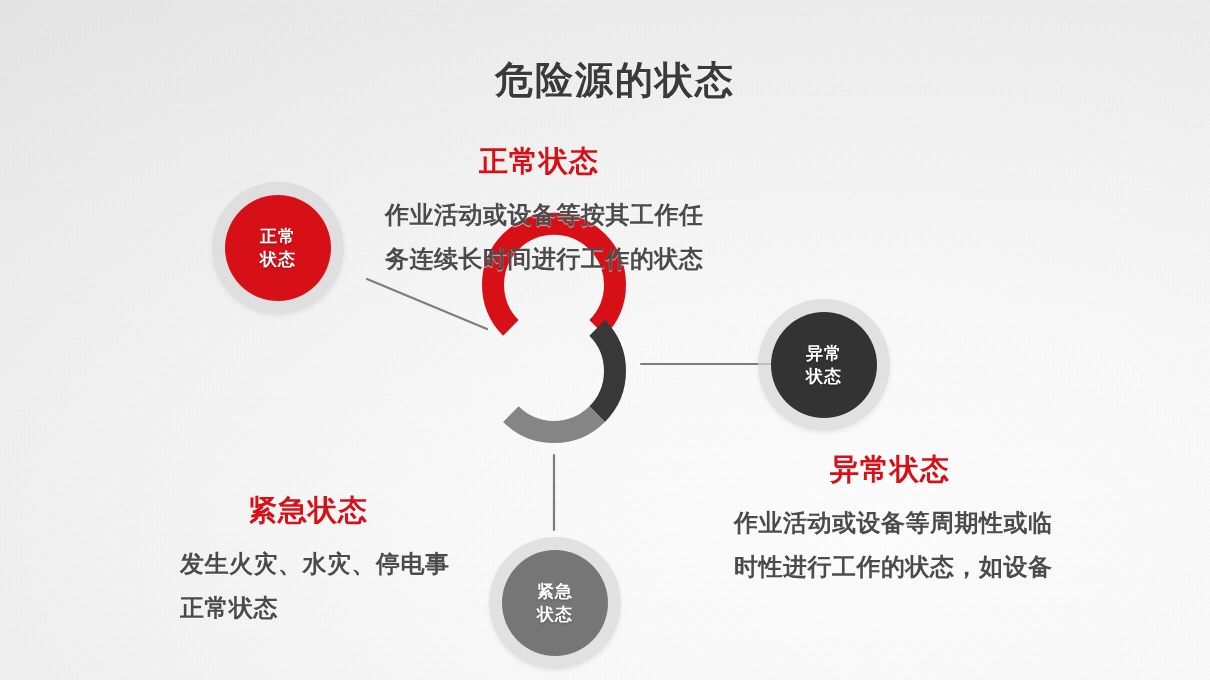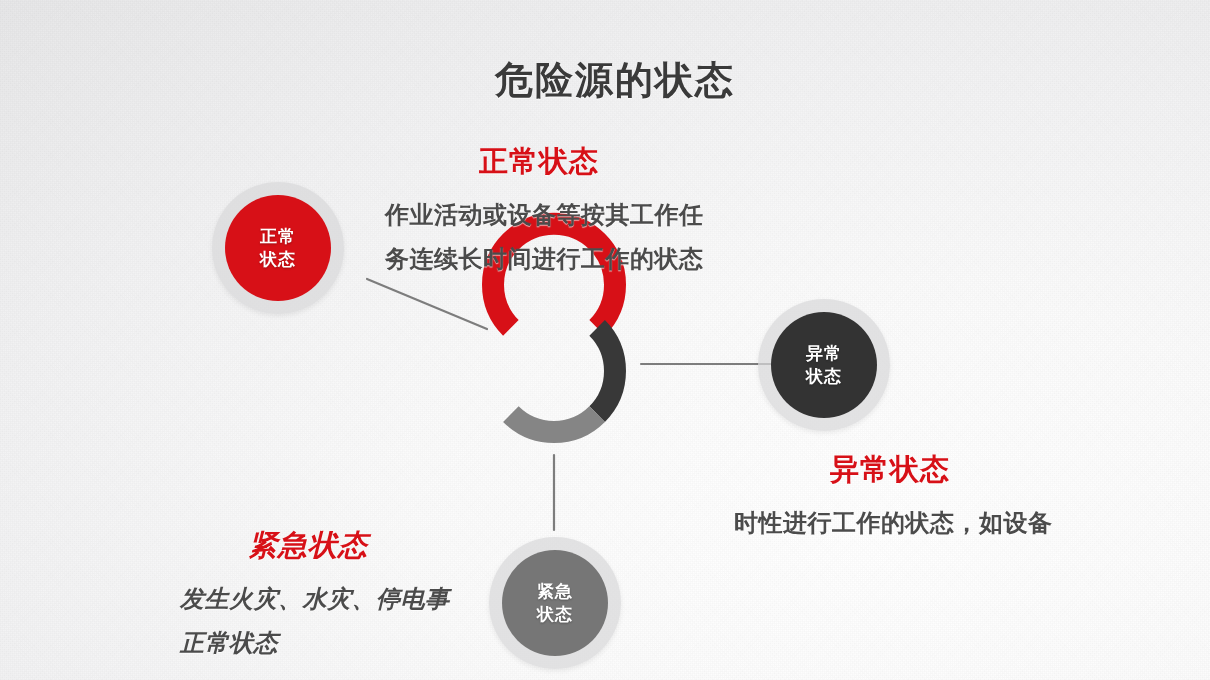--- a/index.html
+++ b/index.html
@@ -111,21 +111,21 @@
     text-shadow: 0 1px 1px rgba(255,255,255,.7);
   }
   .tb-line { display: block; white-space: nowrap; }
 
   #text-normal   { left: 385px; top: 142px; }
   #text-normal .tb-heading { text-align: left; padding-left: 94px; }
 
   #text-abnormal { left: 734px; top: 450px; }
   #text-abnormal .tb-heading { text-align: left; padding-left: 96px; }
 
-  #text-urgent   { left: 180px; top: 526px; font-style: italic; }
+  #text-urgent   { left: 180px; top: 491px; }
   #text-urgent .tb-heading { text-align: left; padding-left: 68px; }
 </style>
 </head>
 <body>
 
 <div id="slide">
 
   <div id="noise"></div>
 
   <div id="page-title">危险源的状态</div>
@@ -173,20 +173,21 @@
     <div class="tb-heading">正常状态</div>
     <div class="tb-body">
       <span class="tb-line">作业活动或设备等按其工作任</span>
       <span class="tb-line">务连续长时间进行工作的状态</span>
     </div>
   </div>
 
   <div class="text-block" id="text-abnormal">
     <div class="tb-heading">异常状态</div>
     <div class="tb-body">
+      <span class="tb-line">作业活动或设备等周期性或临</span>
       <span class="tb-line">时性进行工作的状态，如设备</span>
     </div>
   </div>
 
   <div class="text-block" id="text-urgent">
     <div class="tb-heading">紧急状态</div>
     <div class="tb-body">
       <span class="tb-line">发生火灾、水灾、停电事</span>
       <span class="tb-line">正常状态</span>
     </div>

